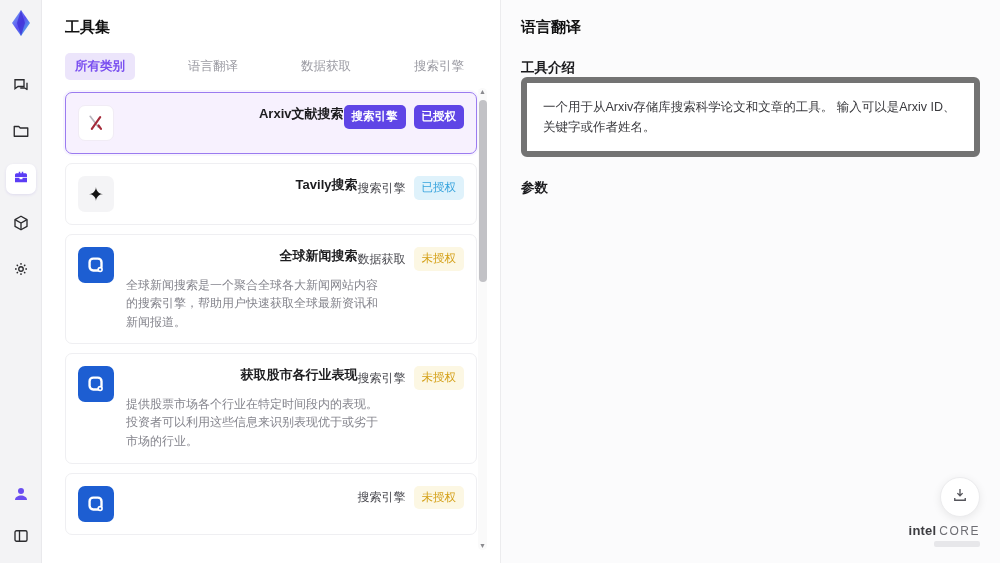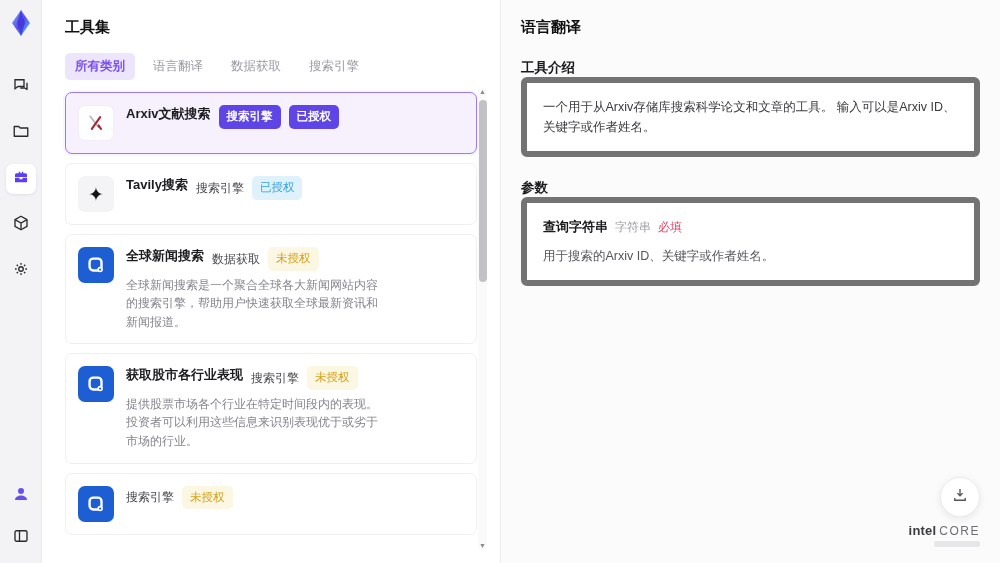--- a/index.html
+++ b/index.html
@@ -24,21 +24,21 @@
   .rail-btn svg { width:18px; height:18px; }
   .rail-btn.active { background:#ffffff; box-shadow:0 1px 3px rgba(80,60,200,.12); color:#5b3df5; }
   .rail-bottom { margin-top:auto; display:flex; flex-direction:column; gap:12px; align-items:center; }
   .rail-bottom .user { color:#6a4df0; }
   
   .main {
     width:458px; height:563px; background:#fff; position:relative;
     padding:18px 26px 0 23px; flex-shrink:0;
   }
   .main h1 { font-size:15px; font-weight:bold; color:#111; margin-bottom:16px; }
-  .tabs { display:flex; gap:8px; margin-bottom:12px; }
+  .tabs { display:flex; gap:8px; margin-bottom:12px;justify-content:space-between; }
   .tab {
     font-size:12.5px; color:#9a9aa2; padding:5px 10px; border-radius:5px; cursor:pointer; white-space:nowrap;
   }
   .tab.active { background:#ece5fb; color:#7a4ff0; font-weight:bold; }
   .tool-list { display:flex; flex-direction:column; gap:9px; width:412px; }
   .tool-item {
     background:#fff; border:1px solid #efeff2; border-radius:7px;
     padding:12px 12px 12px 12px; display:flex; gap:12px; cursor:pointer; position:relative;
   }
   .tool-item.selected {
@@ -47,21 +47,21 @@
   .tool-icon {
     width:36px; height:36px; border-radius:7px; flex-shrink:0;
     display:flex; align-items:center; justify-content:center; overflow:hidden;
     background:#fff; font-weight:bold;
   }
   .tool-item.selected .tool-icon { background:#fff; }
   .icon-arxiv { background:#fdfdfd; border:1px solid #f1ecf5; }
   .icon-tavily { background:#f4f4f6; color:#151515; font-size:19px; }
   .icon-q-blue { background:#1d5ed2; color:#fff; font-size:18px; font-family:"DejaVu Sans",sans-serif; }
   .tool-body { flex:1; min-width:0; }
-  .tool-head { display:flex; align-items:flex-start; justify-content:flex-start; gap:8px; }
+  .tool-head { display:flex; align-items:flex-start; justify-content:flex-end; }
   .tool-name { font-size:13px; font-weight:bold; color:#1c1c1f; line-height:1.3; padding-top:1px; }
   .tool-desc {
     font-size:12px; color:#85858d; line-height:1.55; margin-top:5px; max-width:258px;
   }
   .badges { display:flex; gap:8px; align-items:center; flex-shrink:0; }
   .badge { font-size:11.5px; white-space:nowrap; border-radius:5px; line-height:1; }
   .badge-plain { color:#4a4a50; font-size:12px; }
   .badge-solid { background:#5f45e6; color:#fff; padding:6px 8px; font-weight:bold; }
   .badge-blue { background:#dff2fb; color:#36a3dd; padding:6px 8px; }
   .badge-yellow { background:#fcf7e3; color:#d4a017; padding:6px 8px; }
@@ -289,28 +289,20 @@
     <div class="thumb"></div>
     <div class="arrow down">▼</div>
   </div>
 </div>
 
 <div class="details">
   <h1>语言翻译</h1>
   <h2>工具介绍</h2>
   <div class="panel-box">一个用于从Arxiv存储库搜索科学论文和文章的工具。 输入可以是Arxiv ID、关键字或作者姓名。</div>
   <h2>参数</h2>
-  <div class="panel-box param-row">
-    <div class="param-head">
-      <span class="param-name">查询字符串</span>
-      <span class="param-type">字符串</span>
-      <span class="param-required">必填</span>
-    </div>
-    <div class="param-desc">用于搜索的Arxiv ID、关键字或作者姓名。</div>
-  </div>
 
   <div class="fab">
     <span>
       <svg viewBox="0 0 24 24" width="18" height="18" fill="none" stroke="currentColor" stroke-width="1.8">
         <path d="M12 4v9M8.5 9.5L12 13l3.5-3.5M5 16v3h14v-3"></path>
       </svg>
     </span>
   </div>
   <div class="brand">
     <div class="line1">

